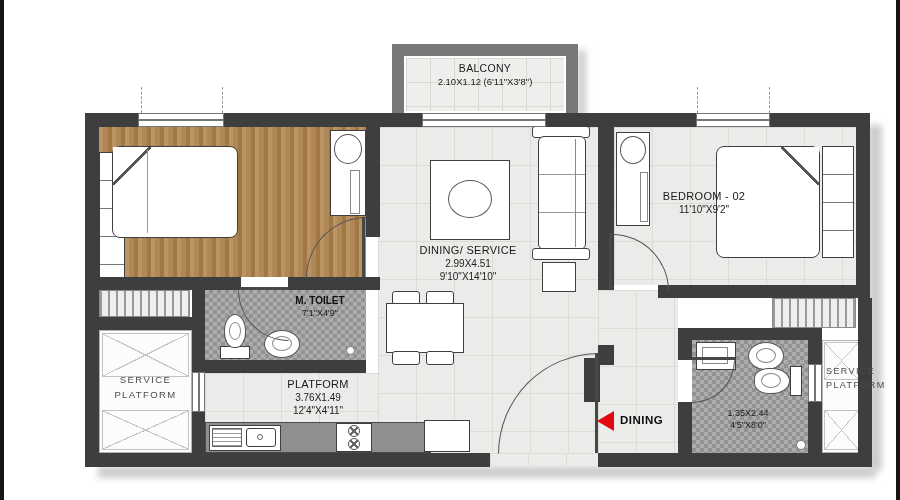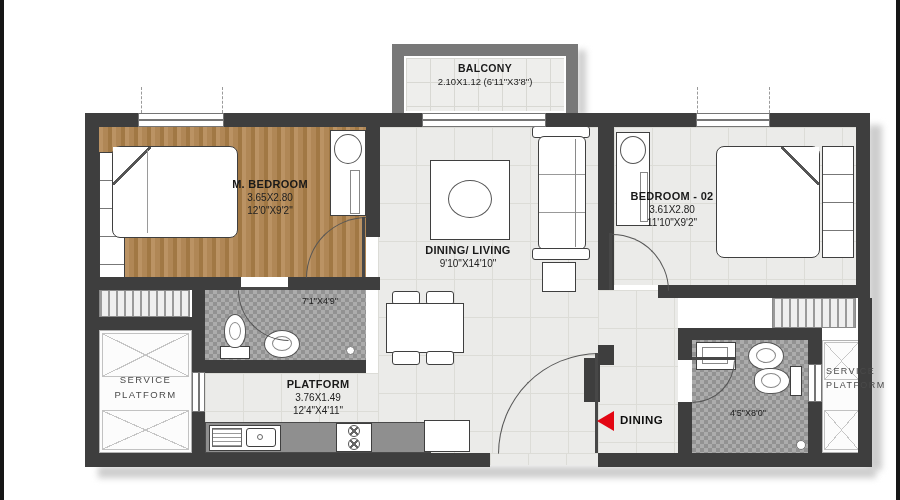--- a/index.html
+++ b/index.html
@@ -31,21 +31,21 @@
   .winv{z-index:5;background:#fff;border:1px solid #757575;
         background-image:linear-gradient(to right,transparent 5px,#757575 5px 7px,transparent 7px);}
   .dash{z-index:2;width:0;height:26px;top:87px;border-left:1px dashed #9a9a9a;}
   .fw{z-index:3;background:#fff;border:1.5px solid #3f3f3f;}
   .rnd{border-radius:8px;}
   .ell{z-index:3;background:#fff;border:1.2px solid #555;border-radius:50%;}
   .cnt{z-index:3;background:#8f8f8f;border:1px solid #4a4a4a;}
   .arc{z-index:5;border:1.6px solid #555;background:transparent;}
   .leaf{z-index:5;background:#474747;}
   .lbl{z-index:6;text-align:center;line-height:13px;}
-  .rm-title{font-weight:bold;font-size:11px;color:#191919;letter-spacing:.3px;}
+  .rm-title{font-weight:normal;font-size:11px;color:#191919;letter-spacing:.3px;}
   .rm-dim{font-size:10px;color:#222;}
   .rm-title-sm{font-weight:bold;font-size:10px;color:#111;}
   .rm-dim-sm{font-size:9px;color:#1c1c1c;line-height:12px;}
   .sp-txt{z-index:6;font-size:9.5px;color:#4a4a4a;letter-spacing:1.4px;line-height:15px;}
   .entry-lbl{z-index:7;font-weight:bold;font-size:11.5px;color:#0d0d0d;letter-spacing:.5px;}
   .burner{z-index:4;background:#fff;border:1px solid #555;border-radius:50%;
         background-image:linear-gradient(45deg,transparent 44%,#666 44% 56%,transparent 56%),
                          linear-gradient(135deg,transparent 44%,#666 44% 56%,transparent 56%);}
   .divh{background-image:repeating-linear-gradient(to bottom,transparent 0 27px,#777 27px 28px);}
 </style>
@@ -191,48 +191,45 @@
   <div class="a arc" style="left:498px;top:353px;width:101px;height:101px;border-color:#555 transparent transparent #555;border-radius:100% 0 0 0"></div>
   <div class="a leaf" style="left:595px;top:353px;width:3px;height:100px"></div>
   <div class="a arc" style="left:692px;top:360px;width:43px;height:43px;border-color:transparent #555 #555 transparent;border-radius:0 0 100% 0"></div>
   <div class="a leaf" style="left:692px;top:357px;width:43px;height:3px"></div>
 
   <div class="a lbl" style="left:405px;top:62px;width:160px">
     <div class="rm-title" style="font-size:10.5px">BALCONY</div>
     <div class="rm-dim" style="font-size:9.5px">2.10X1.12 (6'11"X3'8")</div>
   </div>
 
-  <div class="a lbl" style="left:190px;top:178px;width:160px">
-    <div class="rm-title">M. BEDROOM</div>
-    <div class="rm-dim">3.65X2.80</div>
-    <div class="rm-dim">12'0"X9'2"</div>
-  </div>
-
-  <div class="a lbl" style="left:592px;top:190px;width:160px">
+
+  <div class="a lbl" style="left:624px;top:190px;width:160px">
     <div class="rm-title">BEDROOM - 02</div>
-    <div class="rm-dim">3.61X2.80</div>
     <div class="rm-dim">11'10"X9'2"</div>
   </div>
 
   <div class="a lbl" style="left:388px;top:244px;width:160px">
-    <div class="rm-title">DINING/ LIVING</div>
+    <div class="rm-title">DINING/ SERVICE</div>
+    <div class="rm-dim">2.99X4.51</div>
     <div class="rm-dim">9'10"X14'10"</div>
   </div>
 
   <div class="a lbl" style="left:240px;top:295px;width:160px;line-height:12px">
+    <div class="rm-title-sm">M. TOILET</div>
     <div class="rm-dim-sm">7'1"X4'9"</div>
   </div>
 
   <div class="a lbl" style="left:238px;top:378px;width:160px">
     <div class="rm-title">PLATFORM</div>
     <div class="rm-dim">3.76X1.49</div>
     <div class="rm-dim">12'4"X4'11"</div>
   </div>
 
   <div class="a lbl" style="left:668px;top:407px;width:160px;line-height:12px">
+    <div class="rm-dim-sm">1.35X2.44</div>
     <div class="rm-dim-sm">4'5"X8'0"</div>
   </div>
 
   <div class="a sp-txt" style="left:99px;top:372px;width:93px;text-align:center">
     <div>SERVICE</div>
     <div>PLATFORM</div>
   </div>
 
   <div class="a sp-txt" style="left:826px;top:364px;width:80px;text-align:left;font-size:9px;line-height:14px">
     <div>SERVICE</div>

